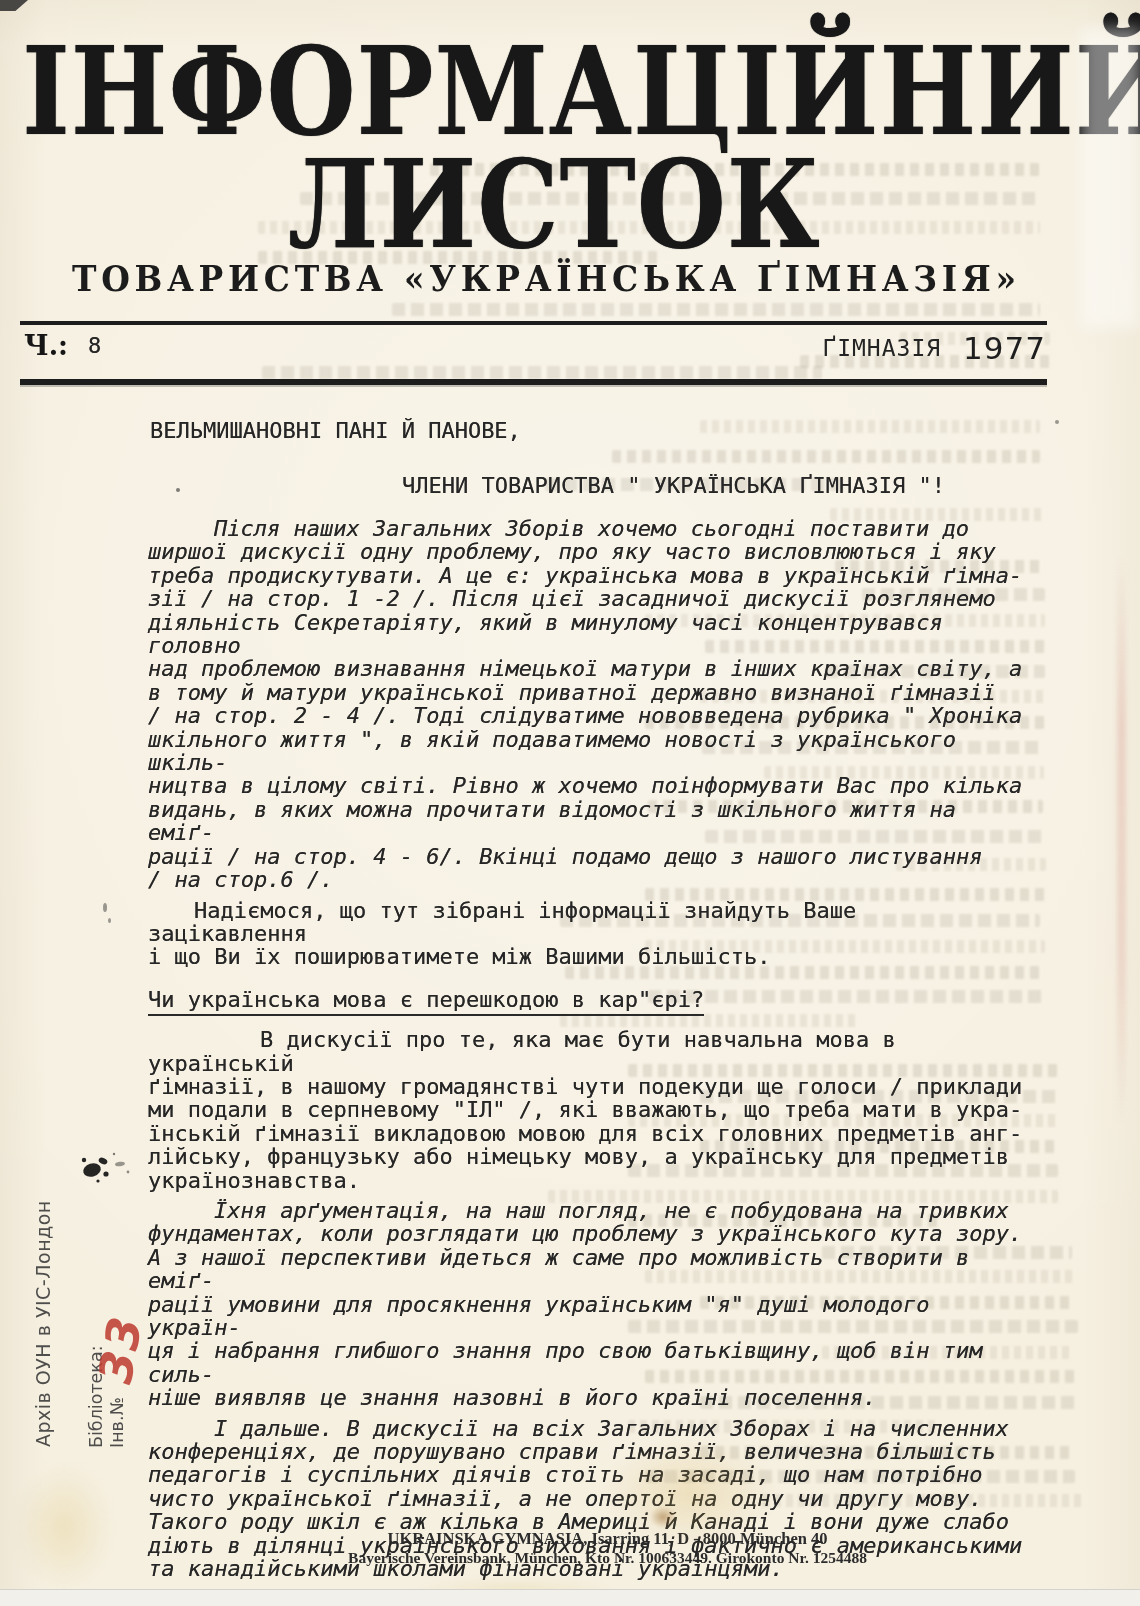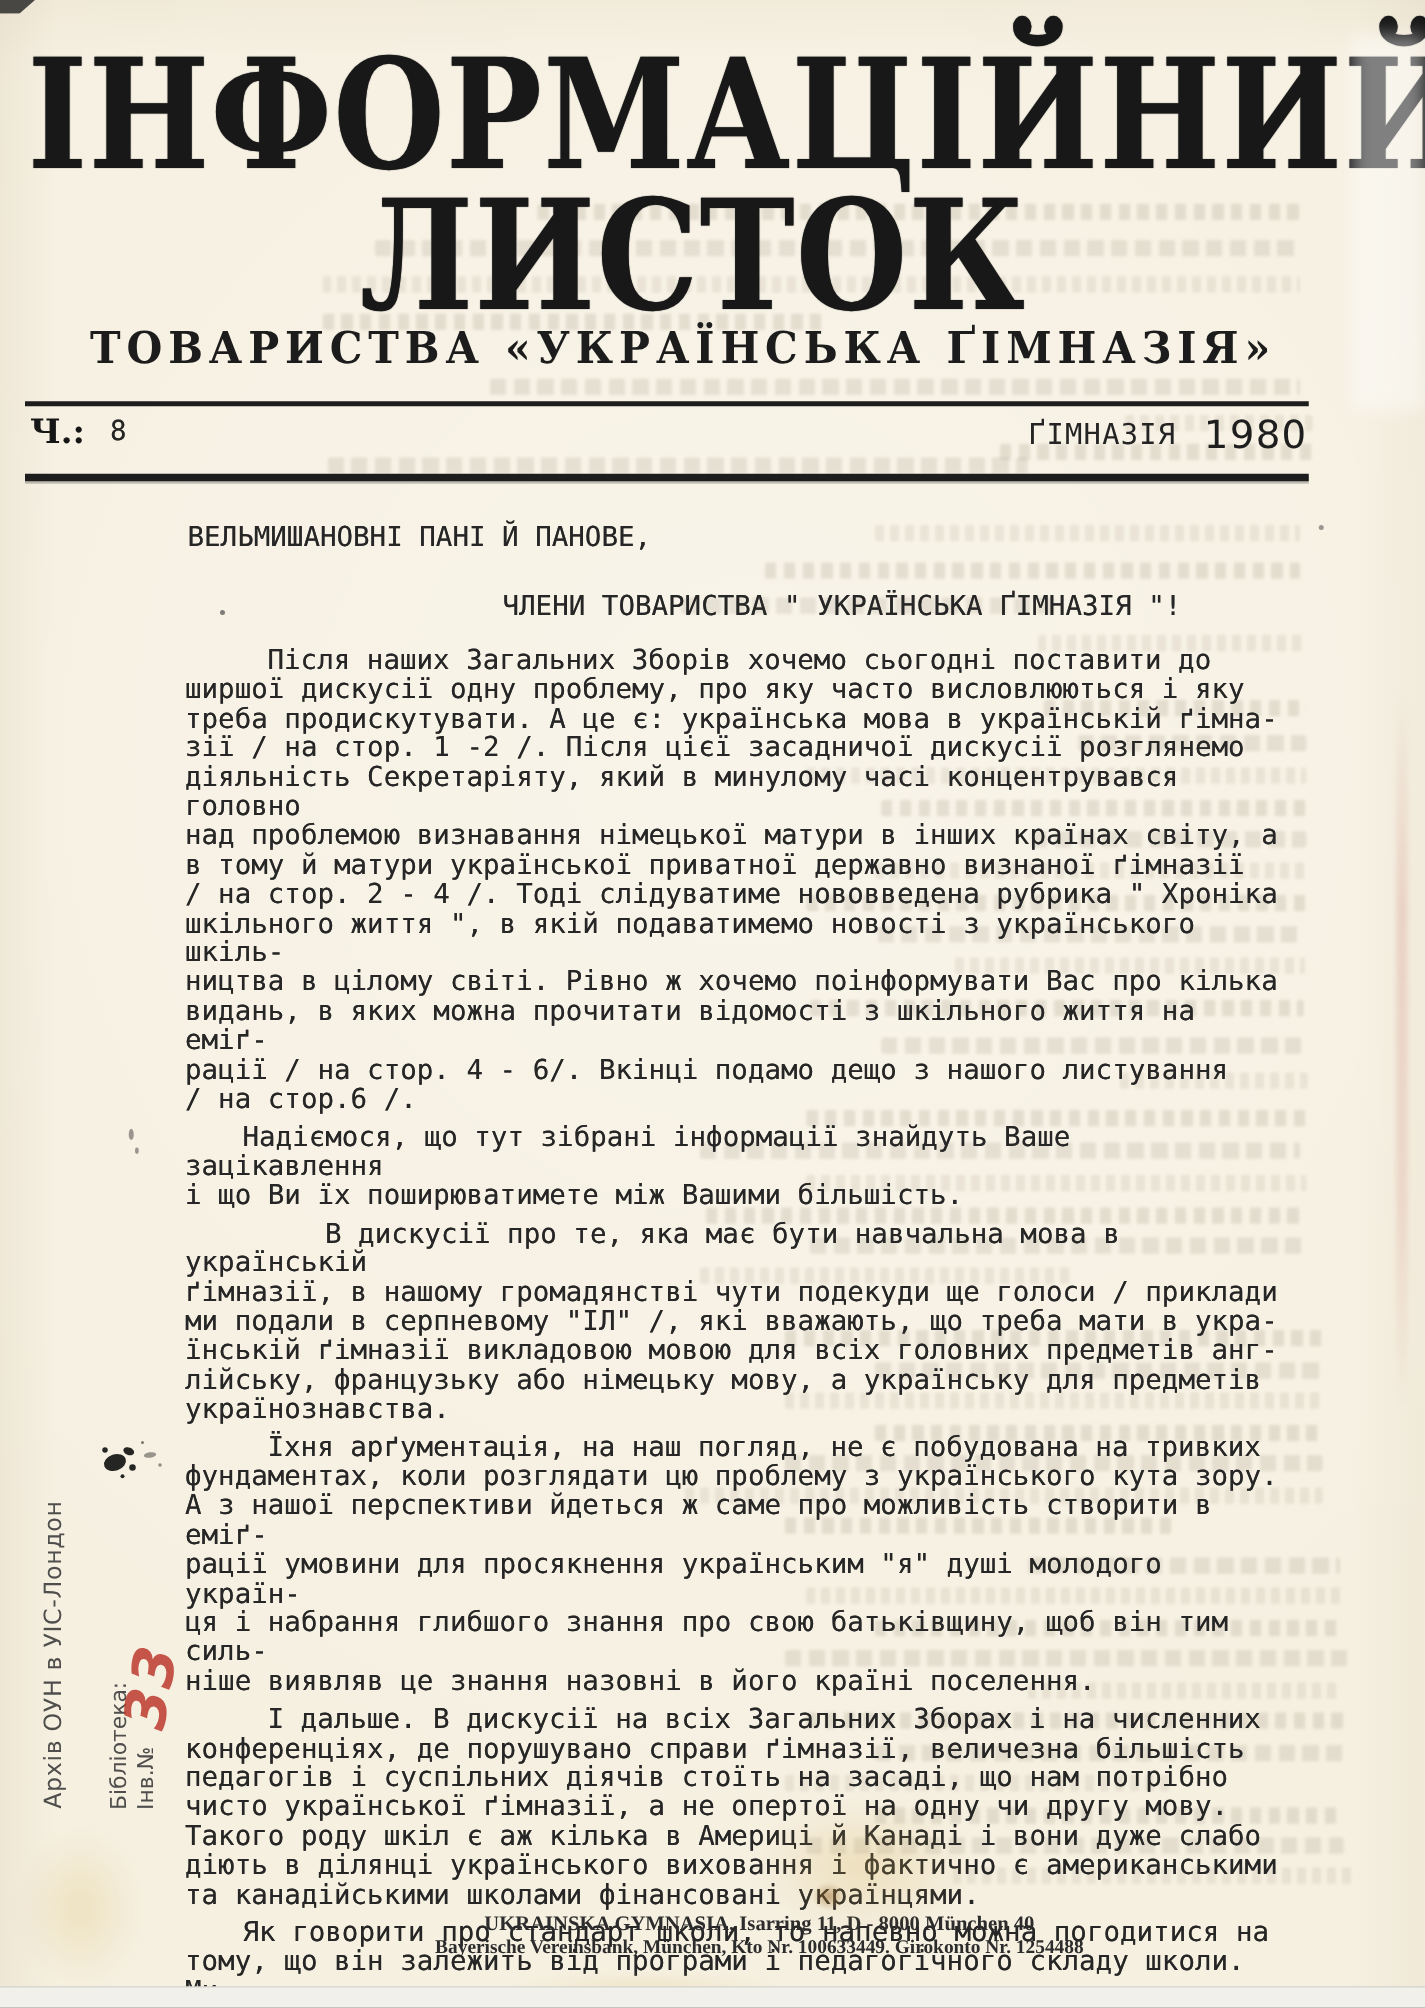--- a/index.html
+++ b/index.html
@@ -59,21 +59,21 @@
   .date-month{font-size:23px;letter-spacing:1px;color:#242424;vertical-align:baseline;}
   .date-year{font-family:"DejaVu Sans",sans-serif;font-weight:500;font-size:31px;color:#1e1e1e;margin-left:22px;vertical-align:-3px;letter-spacing:1px;}
 
   
   .tw{font-size:22px;line-height:23.4px;color:#262626;text-shadow:0 0 .5px rgba(35,35,35,.7);}
   .salutation-1{position:absolute;left:150px;top:419px;}
   .salutation-2{position:absolute;left:402px;top:474px;}
   .stray-dot{position:absolute;left:176px;top:488px;width:4px;height:4px;border-radius:50%;background:rgba(45,45,45,.6);}
   .flow{position:absolute;left:148px;top:517px;width:880px;}
   .flow p{margin:0 0 7px 0;white-space:pre-line;}
-  .p1,.p4,.p5{text-indent:66px;}
+  .p1,.p4,.p5{text-indent:66px;font-style:italic;}
   .p2,.p6{text-indent:46px;}
   .p3{text-indent:112px;}
   .flow h2{
     margin:19px 0 12px 0;font-size:22px;font-weight:400;line-height:23.4px;
     display:table;border-bottom:2px solid #2a2a2a;padding-bottom:3px;
   }
 
   
   .footer{
     position:absolute;left:75px;top:1529px;width:1065px;text-align:center;
@@ -167,21 +167,21 @@
   <div class="layer content-layer">
 
     <div class="title title-1">ІНФОРМАЦІЙНИЙ</div>
     <div class="title title-2">ЛИСТОК</div>
     <div class="subtitle">ТОВАРИСТВА «УКРАЇНСЬКА ҐІМНАЗІЯ»</div>
 
     <div class="rule rule-top"></div>
     <div class="issue-label">Ч.:</div>
     <div class="issue-number tw">8</div>
     <div class="date-group">
-      <span class="date-month">ҐІМНАЗІЯ</span><span class="date-year">1980</span>
+      <span class="date-month">ҐІМНАЗІЯ</span><span class="date-year">1977</span>
     </div>
     <div class="rule rule-bottom"></div>
 
     <div class="tw salutation-1">ВЕЛЬМИШАНОВНІ ПАНІ Й ПАНОВЕ,</div>
     <div class="tw salutation-2">ЧЛЕНИ ТОВАРИСТВА " УКРАЇНСЬКА ҐІМНАЗІЯ "!</div>
     <div class="stray-dot"></div>
 
     <div class="flow tw">
       <p class="p1">Після наших Загальних Зборів хочемо сьогодні поставити до
 ширшої дискусії одну проблему, про яку часто висловлюються і яку
@@ -191,20 +191,21 @@
 над проблемою визнавання німецької матури в інших країнах світу, а
 в тому й матури української приватної державно визнаної ґімназії
 / на стор. 2 - 4 /. Тоді слідуватиме нововведена рубрика " Хроніка
 шкільного життя ", в якій подаватимемо новості з українського шкіль-
 ництва в цілому світі. Рівно ж хочемо поінформувати Вас про кілька
 видань, в яких можна прочитати відомості з шкільного життя на еміґ-
 рації / на стор. 4 - 6/. Вкінці подамо дещо з нашого листування
 / на стор.6 /.</p>
       <p class="p2">Надіємося, що тут зібрані інформації знайдуть Ваше зацікавлення
 і що Ви їх поширюватимете між Вашими більшість.</p>
+      <h2>Чи українська мова є перешкодою в кар"єрі?</h2>
       <p class="p3">В дискусії про те, яка має бути навчальна мова в українській
 ґімназії, в нашому громадянстві чути подекуди ще голоси / приклади
 ми подали в серпневому "ІЛ" /, які вважають, що треба мати в укра-
 їнській ґімназії викладовою мовою для всіх головних предметів анг-
 лійську, французьку або німецьку мову, а українську для предметів
 українознавства.</p>
       <p class="p4">Їхня арґументація, на наш погляд, не є побудована на тривких
 фундаментах, коли розглядати цю проблему з українського кута зору.
 А з нашої перспективи йдеться ж саме про можливість створити в еміґ-
 рації умовини для просякнення українським "я" душі молодого україн-

